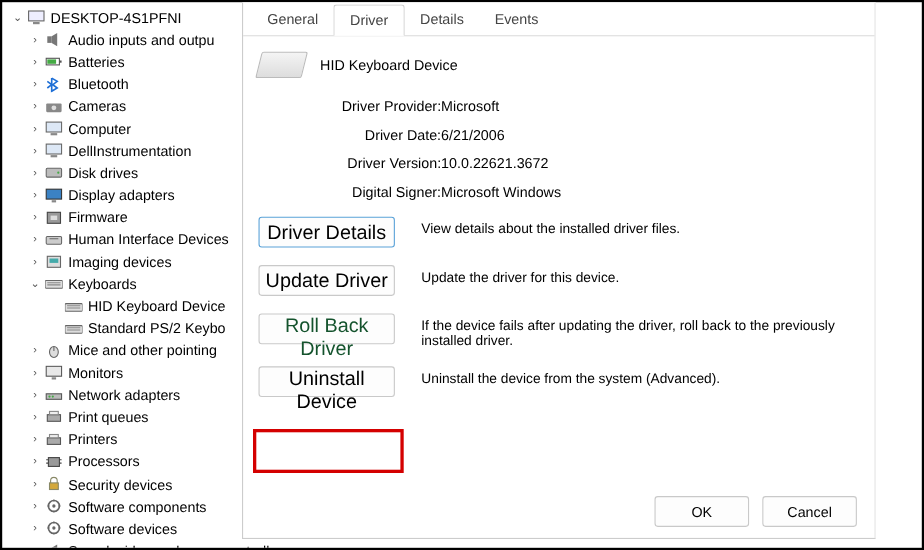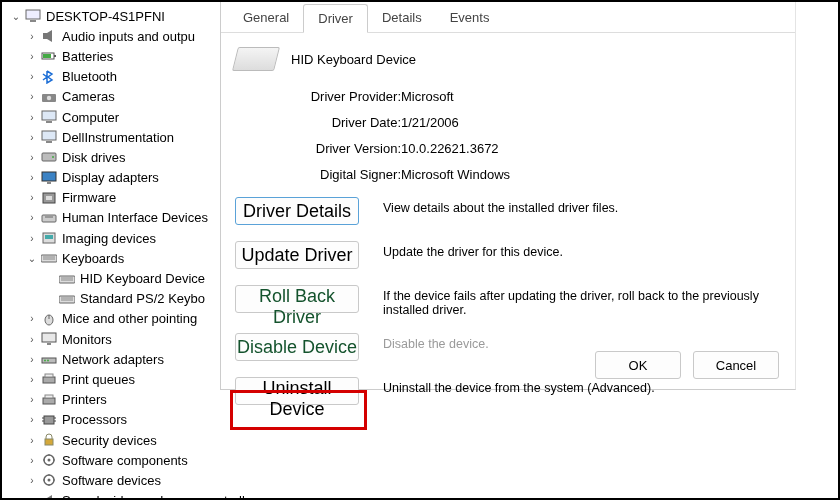--- a/index.html
+++ b/index.html
@@ -7,21 +7,21 @@
 
 
 .tree { position: absolute; left: 8px; top: 4px; width: 300px; }
 .tree-row { display: flex; align-items: center; height: 20.2px; white-space: nowrap; }
 .chev { width: 12px; text-align: center; color: #555; font-size: 10px; margin-right: 2px; }
 .ico { width: 18px; height: 16px; margin-right: 4px; display: flex; align-items: center; justify-content: center; }
 .ind1 { margin-left: 16px; }
 .ind2 { margin-left: 48px; }
 
 
-.dialog { position: absolute; left: 218px; top: 0; width: 576px; height: 388px; background: #fff; border: 1px solid #ccc; border-top: none; border-right: 1px solid #e4e4e4; }
+.dialog { position: absolute; left: 218px; top: 0; width: 576px; height: 488px; background: #fff; border: 1px solid #ccc; border-top: none; border-right: 1px solid #e4e4e4; }
 .tabs { display: flex; padding: 2px 8px 0 8px; border-bottom: 1px solid #ddd; }
 .tab { padding: 6px 14px; color: #444; cursor: pointer; }
 .tab.active { background: #fff; border: 1px solid #ccc; border-bottom: 1px solid #fff; border-radius: 3px 3px 0 0; margin-bottom: -1px; }
 
 .device-header { display: flex; align-items: center; padding: 14px 14px 10px 14px; }
 .kb-glyph { width: 42px; height: 24px; background: linear-gradient(#f4f4f4,#ddd); border: 1px solid #bbb; border-radius: 2px; transform: skewX(-14deg); margin-right: 14px; }
 
 .info { padding: 2px 14px 4px 62px; }
 .info-row { display: flex; height: 26px; align-items: center; text-align: right; }
 .info-label { width: 118px; }
@@ -324,21 +324,21 @@
     <span>HID Keyboard Device</span>
   </div>
 
   <div class="info">
     <div class="info-row">
       <span class="info-label">Driver Provider:</span>
       <span>Microsoft</span>
     </div>
     <div class="info-row">
       <span class="info-label">Driver Date:</span>
-      <span>1/21/2006</span>
+      <span>6/21/2006</span>
     </div>
     <div class="info-row">
       <span class="info-label">Driver Version:</span>
       <span>10.0.22621.3672</span>
     </div>
     <div class="info-row">
       <span class="info-label">Digital Signer:</span>
       <span>Microsoft Windows</span>
     </div>
   </div>
@@ -349,24 +349,20 @@
       <div class="action-desc">View details about the installed driver files.</div>
     </div>
     <div class="action-row">
       <button class="action-btn">Update Driver</button>
       <div class="action-desc">Update the driver for this device.</div>
     </div>
     <div class="action-row">
       <button class="action-btn" disabled="">Roll Back Driver</button>
       <div class="action-desc">If the device fails after updating the driver, roll back to the previously installed driver.</div>
     </div>
-    <div class="action-row">
-      <button class="action-btn" disabled="">Disable Device</button>
-      <div class="action-desc disabled">Disable the device.</div>
-    </div>
     <div class="action-row" style="position:relative">
       <button class="action-btn">Uninstall Device</button>
       <div class="action-desc">Uninstall the device from the system (Advanced).</div>
     </div>
   </div>
 
   <div class="highlight-box" style="left:9px; top:388px; width:137px; height:40px;"></div>
 
   <div class="footer">
     <button class="dlg-btn">OK</button>

